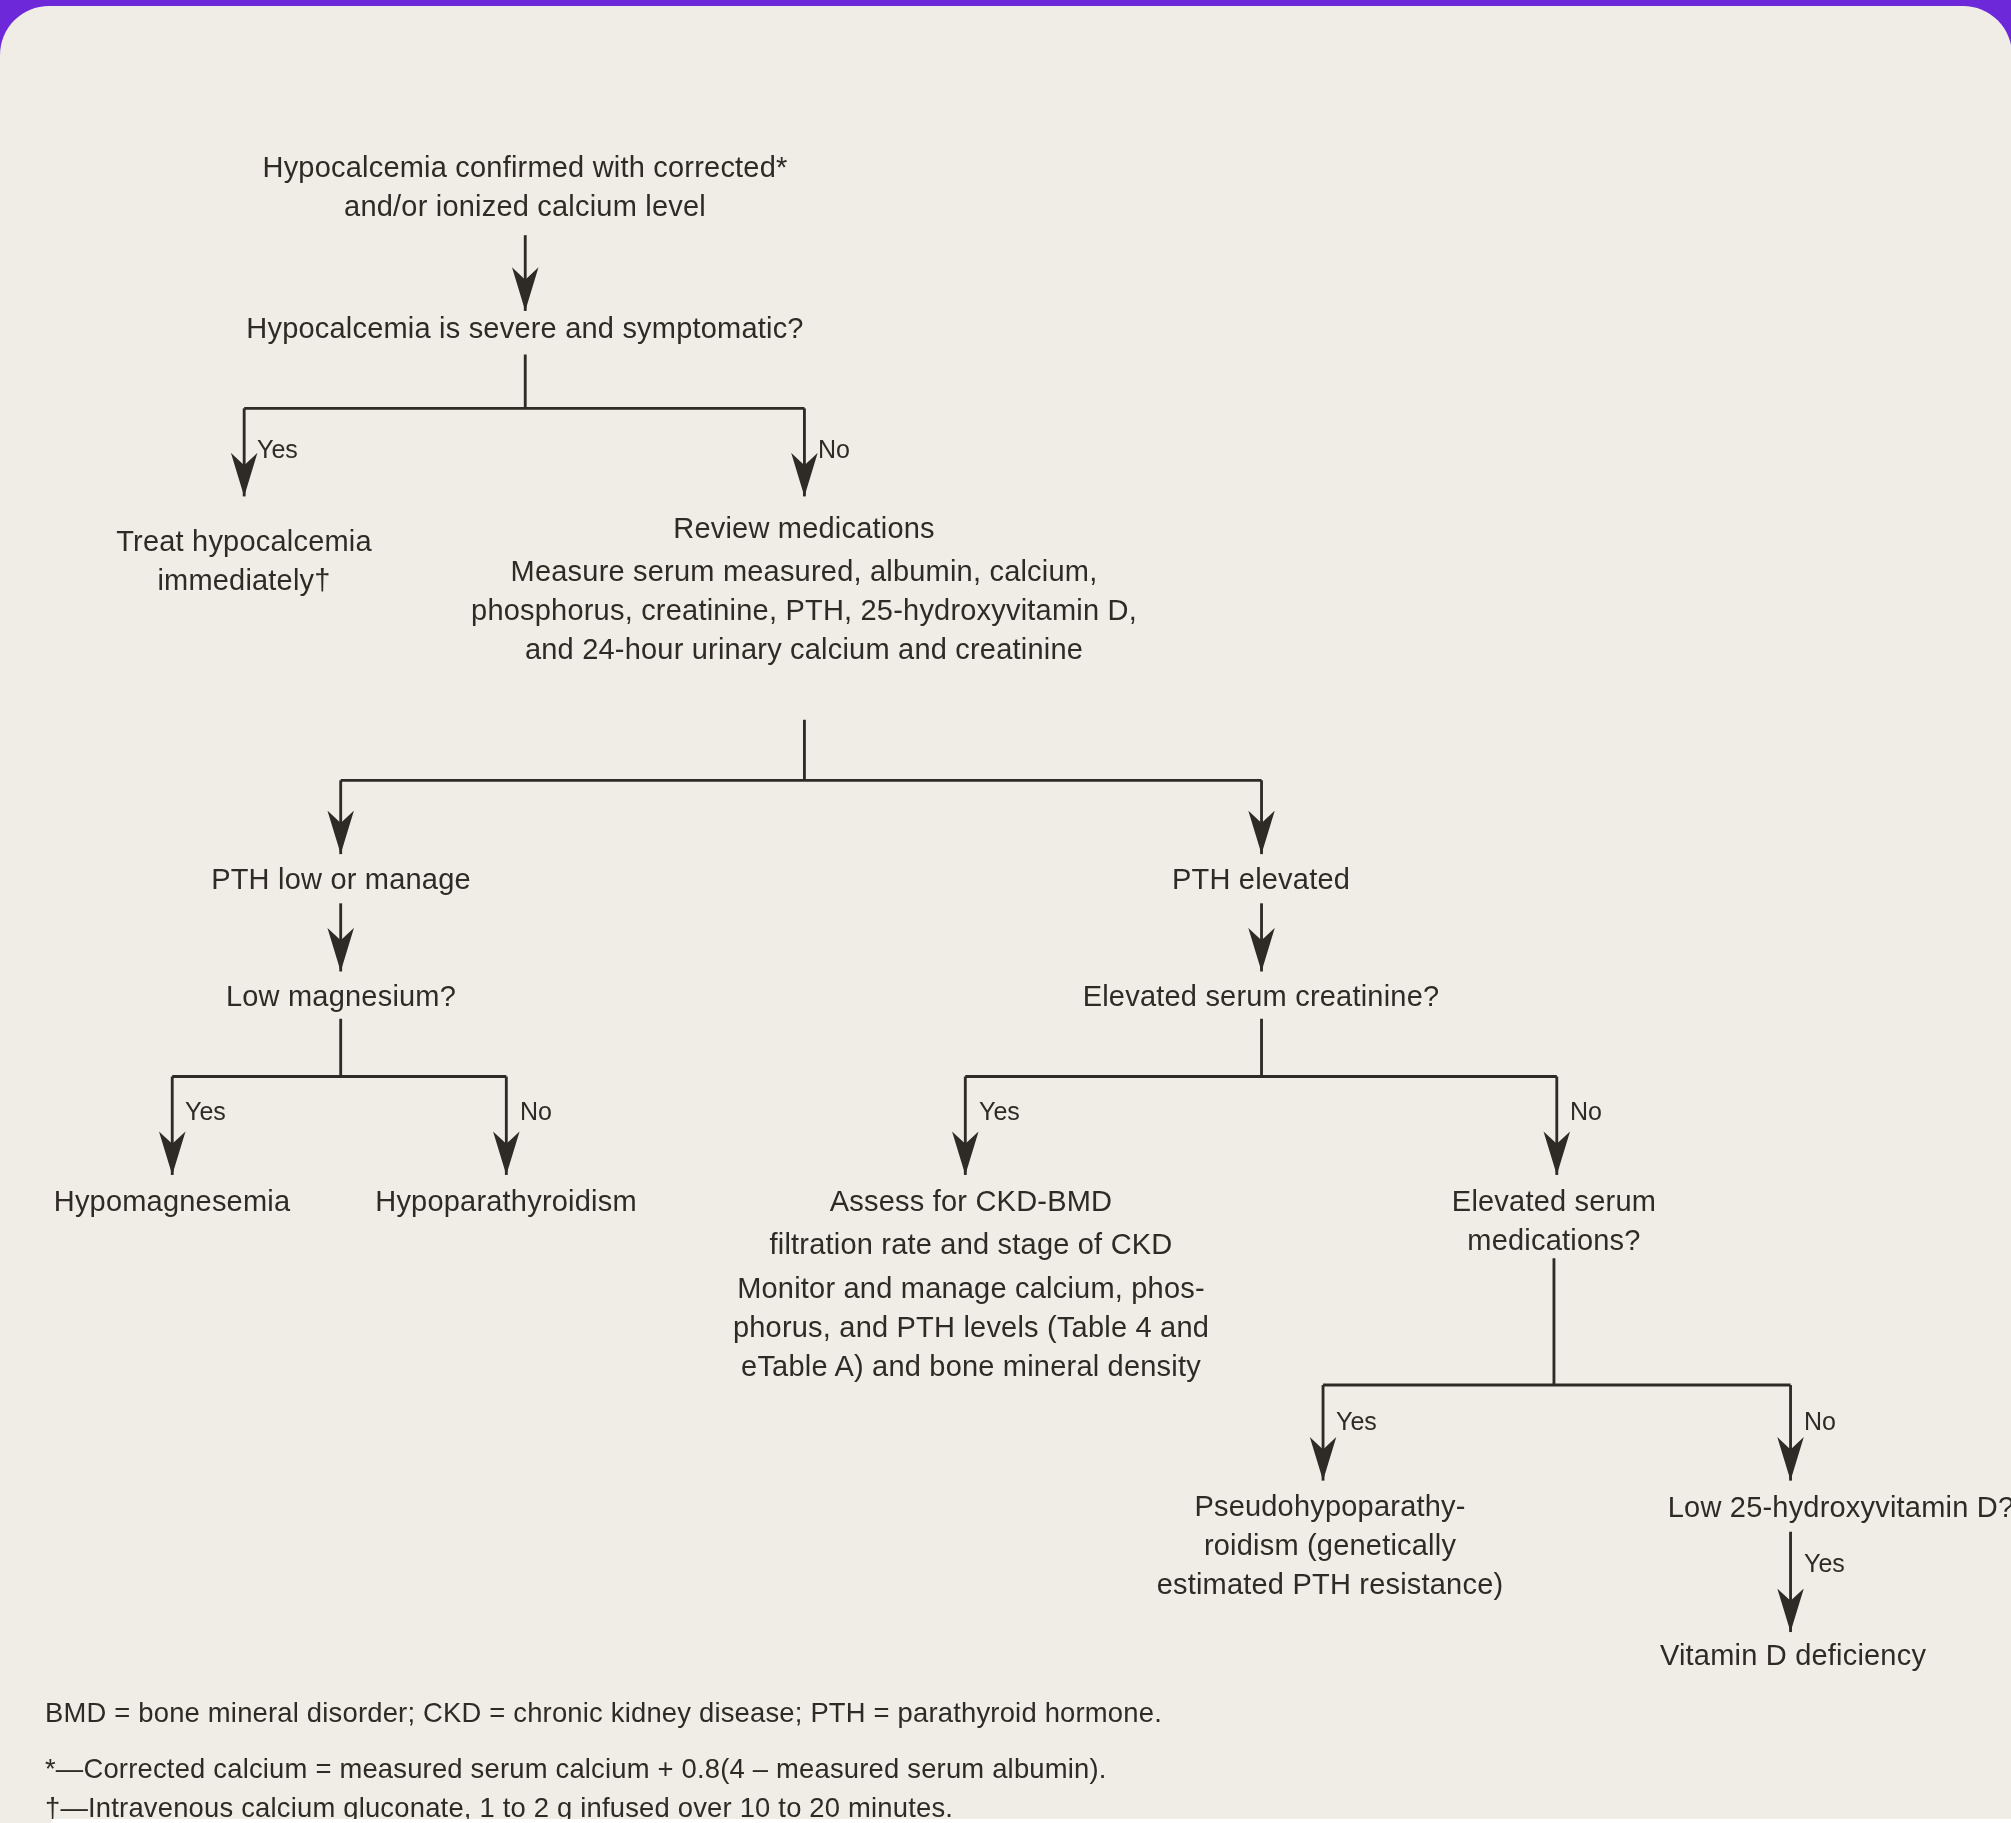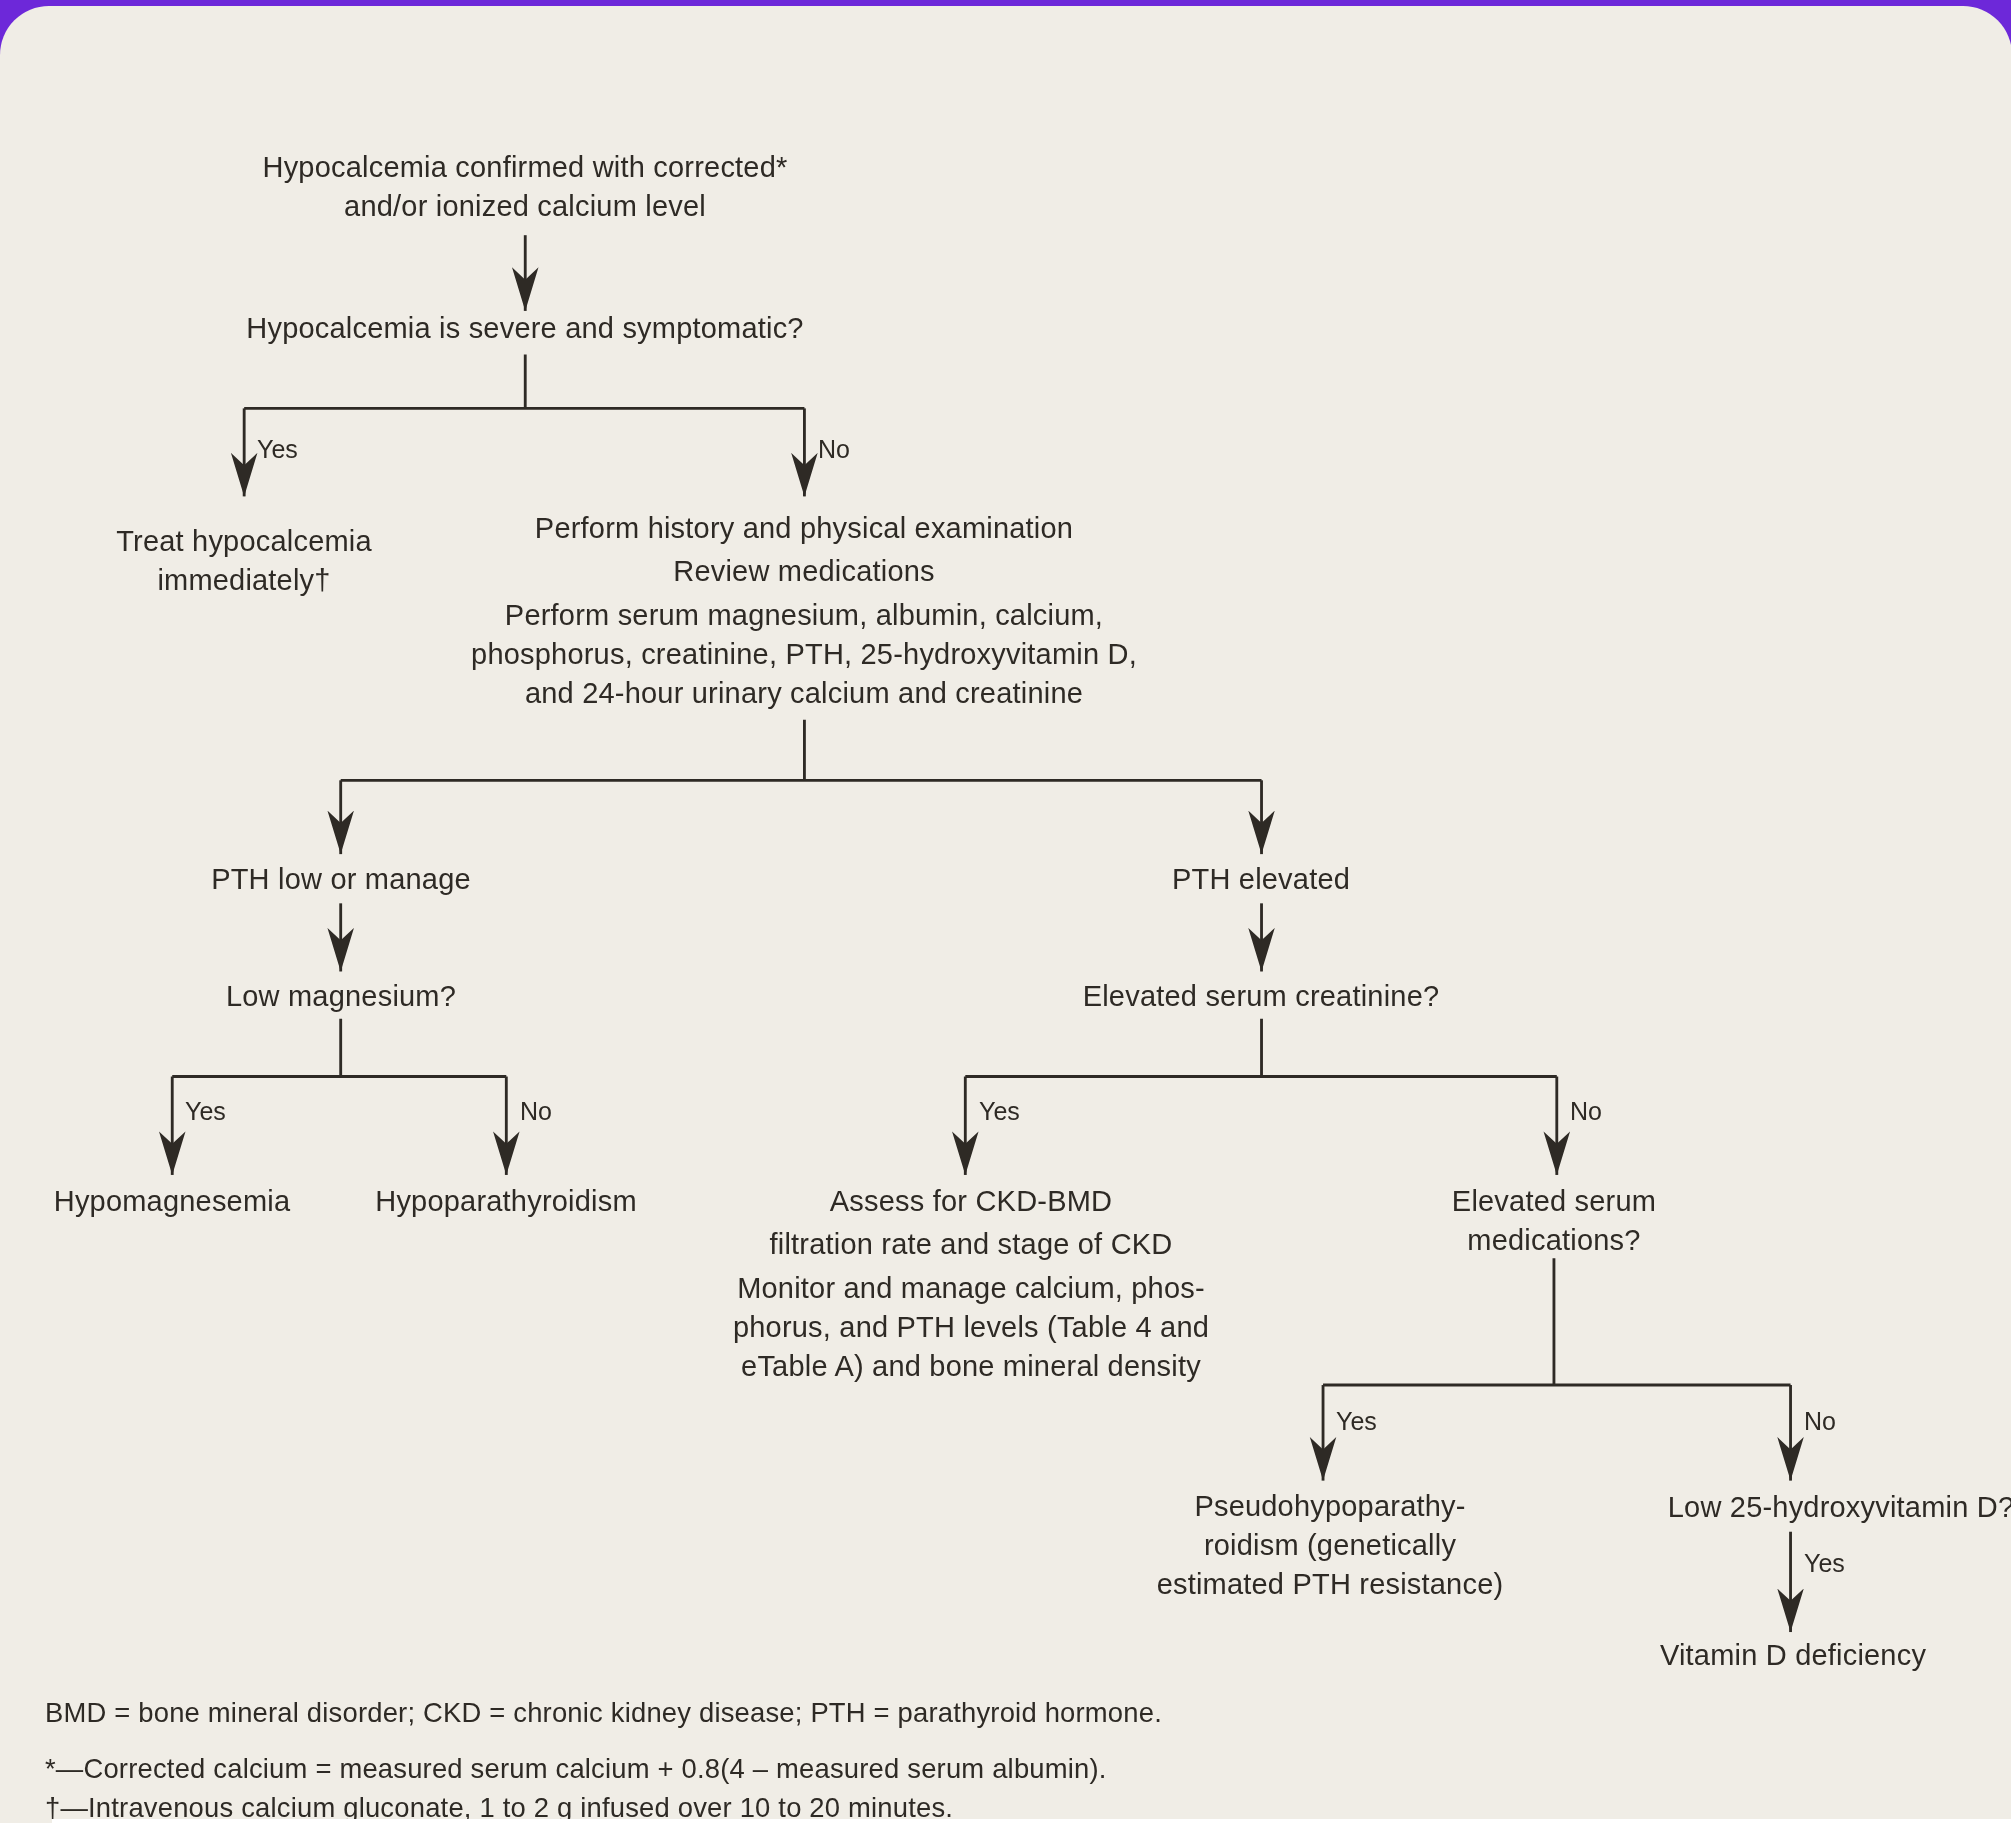--- a/index.html
+++ b/index.html
@@ -107,27 +107,24 @@
     <div class="branch-label" style="left:257px; top:424px;">Yes</div>
     <div class="branch-label" style="left:818px; top:424px;">No</div>
 
     <div class="node" style="left:244px; top:516px;">
       <div>Treat hypocalcemia</div>
       <div>immediately†</div>
     </div>
 
     <div class="node" style="left:804px; top:503px;">
       <div class="para">
-        <div>Perform history and physical examination</div>
-      </div>
-      <div class="para">
         <div>Review medications</div>
       </div>
       <div class="para">
-        <div>Perform serum magnesium, albumin, calcium,</div>
+        <div>Measure serum measured, albumin, calcium,</div>
         <div>phosphorus, creatinine, PTH, 25-hydroxyvitamin D,</div>
         <div>and 24-hour urinary calcium and creatinine</div>
       </div>
     </div>
 
     <div class="node" style="left:341px; top:854px;">
       <div>PTH low or manage</div>
     </div>
 
     <div class="node" style="left:1261px; top:854px;">

